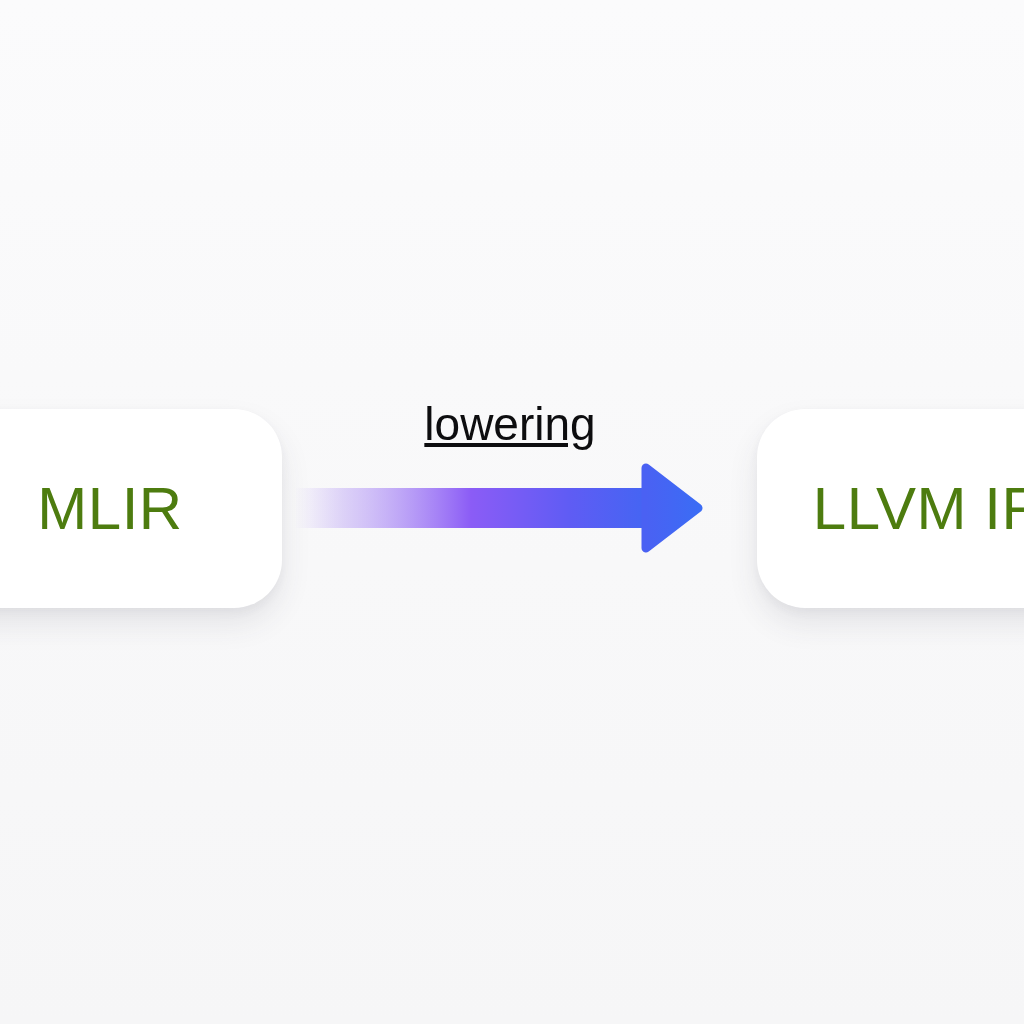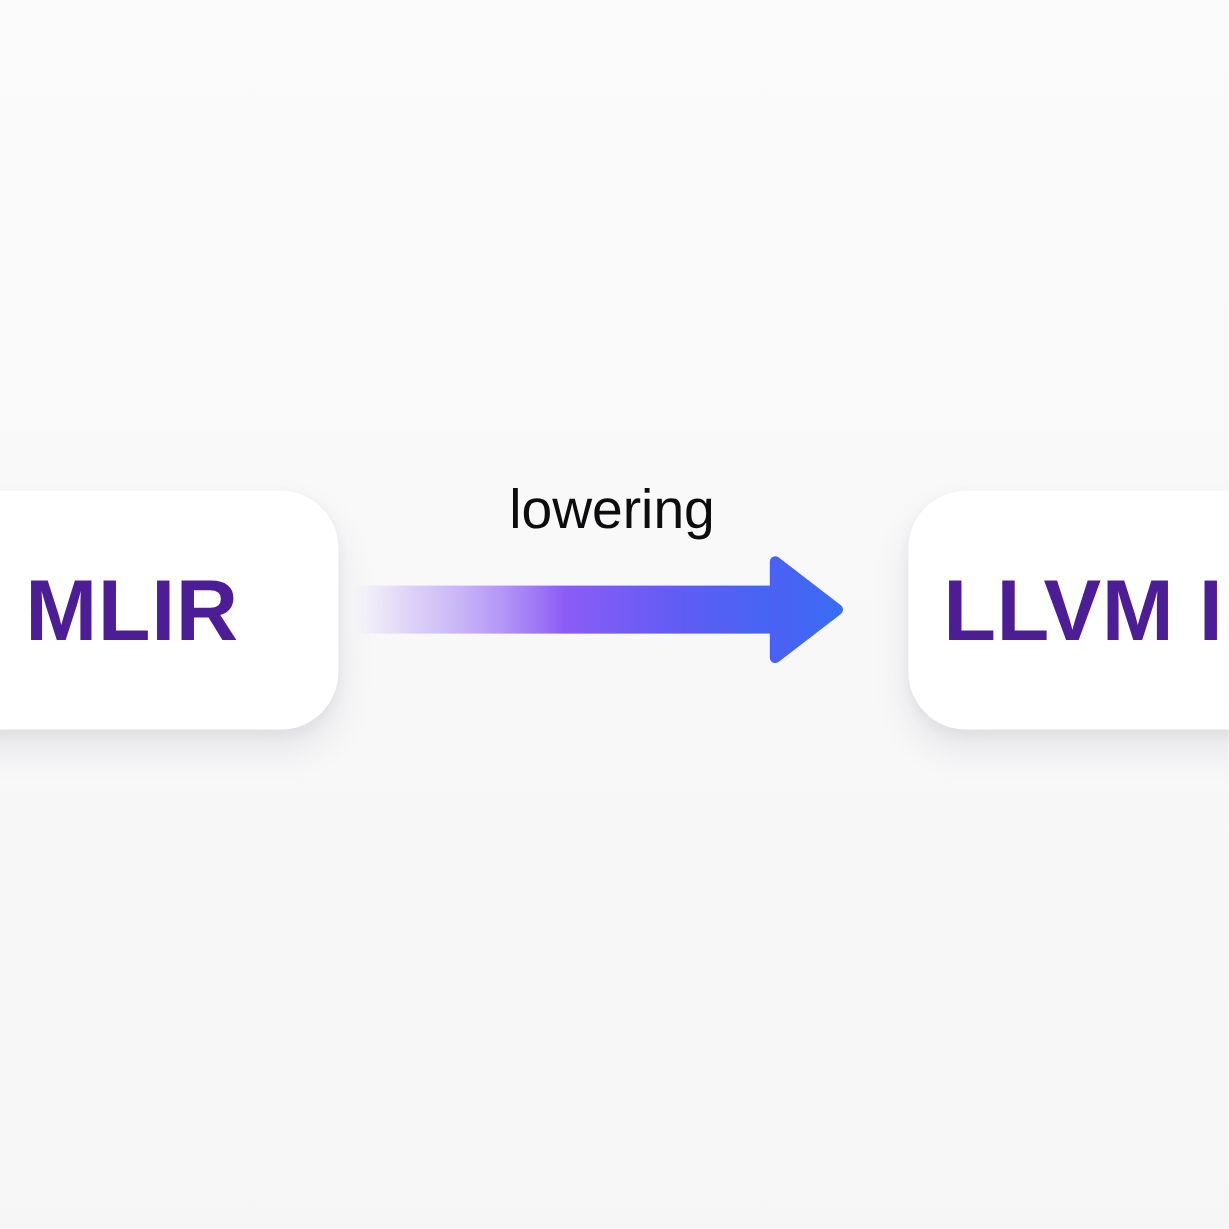--- a/index.html
+++ b/index.html
@@ -25,38 +25,39 @@
     background: #ffffff;
     border-radius: 48px;
     box-shadow: 0 16px 30px rgba(60, 60, 80, 0.10), 0 4px 10px rgba(60, 60, 80, 0.05);
     display: flex;
     align-items: center;
     justify-content: center;
   }
   .node-source { left: -62px; }
   .node-target { left: 757px; }
   .node-label {
-    font-size: 72px;
-    font-weight: 700;
-    color: #4c1d95;
+    font-size: 60px;
+    font-weight: 400;
+    color: #4d7c0f;
     letter-spacing: 0.5px;
     white-space: nowrap;
     line-height: 1;
   }
   .edge-label {
     position: absolute;
     left: 300px;
     top: 398px;
     width: 420px;
     text-align: center;
     font-size: 46px;
     font-weight: 400;
     color: #0d0d0f;
     line-height: 1.15;
     white-space: nowrap;
+    text-decoration: underline;
   }
   .arrow {
     position: absolute;
     left: 295px;
     top: 456px;
     width: 412px;
     height: 108px;
     display: block;
   }
 </style>

